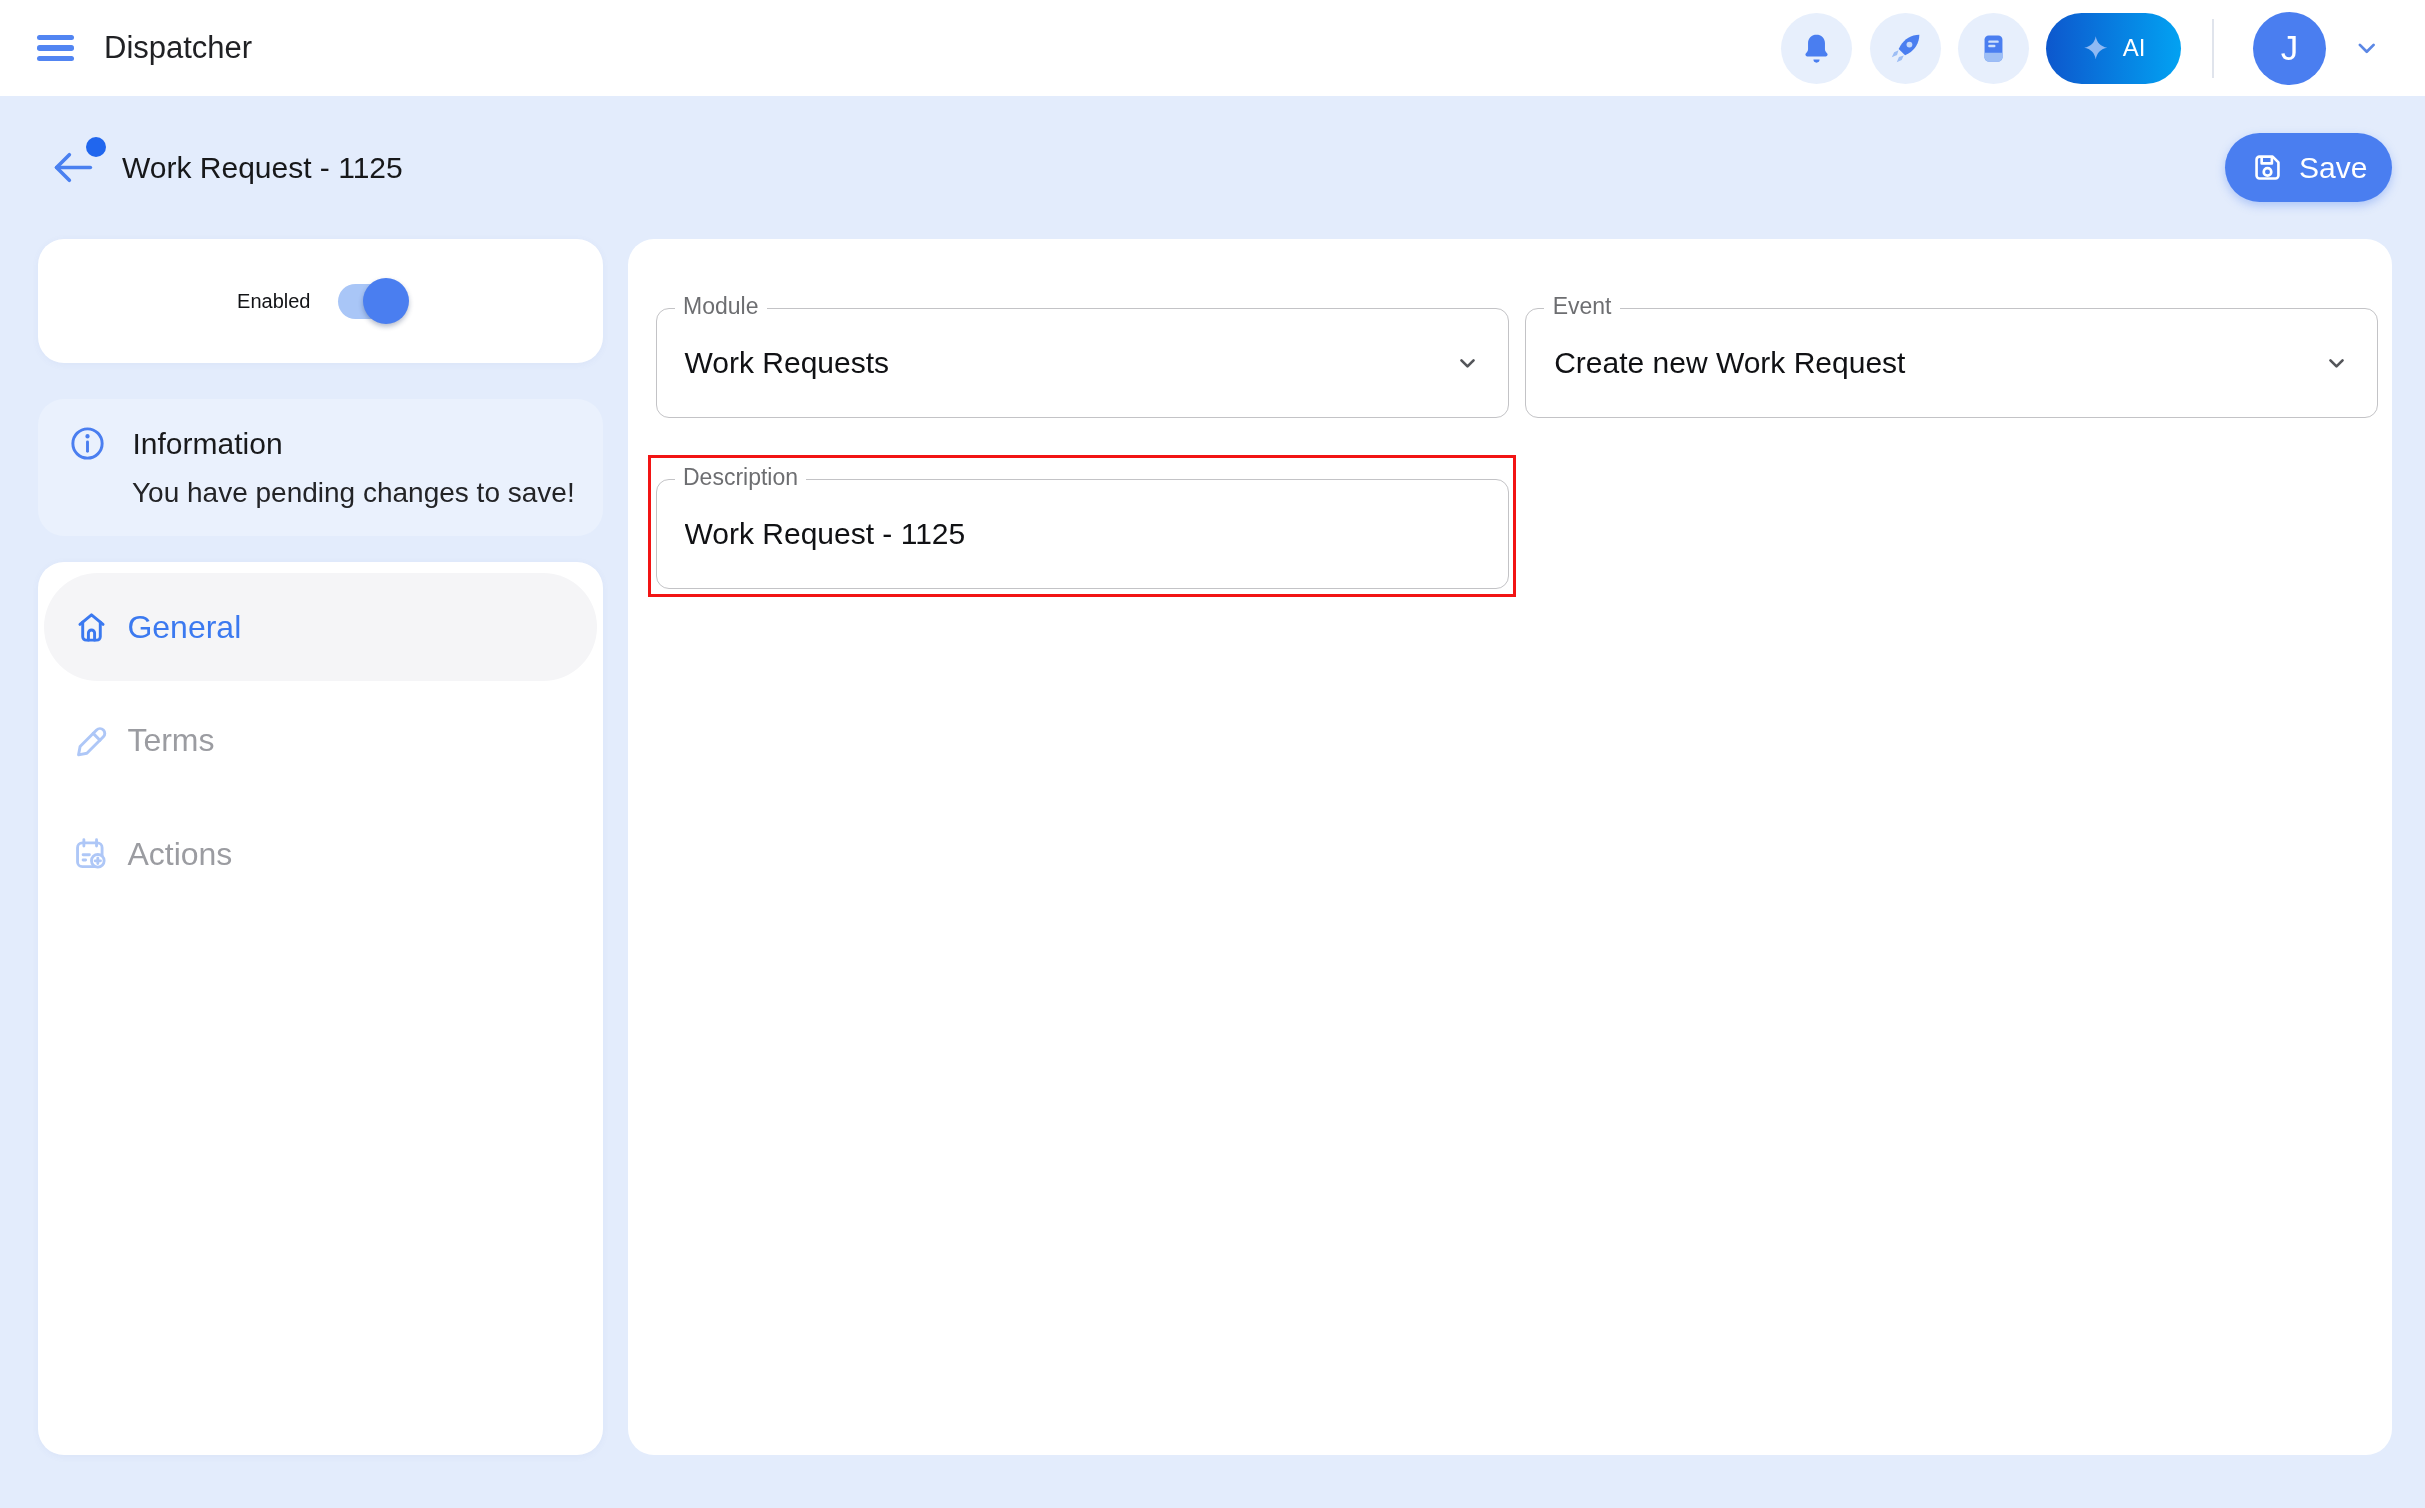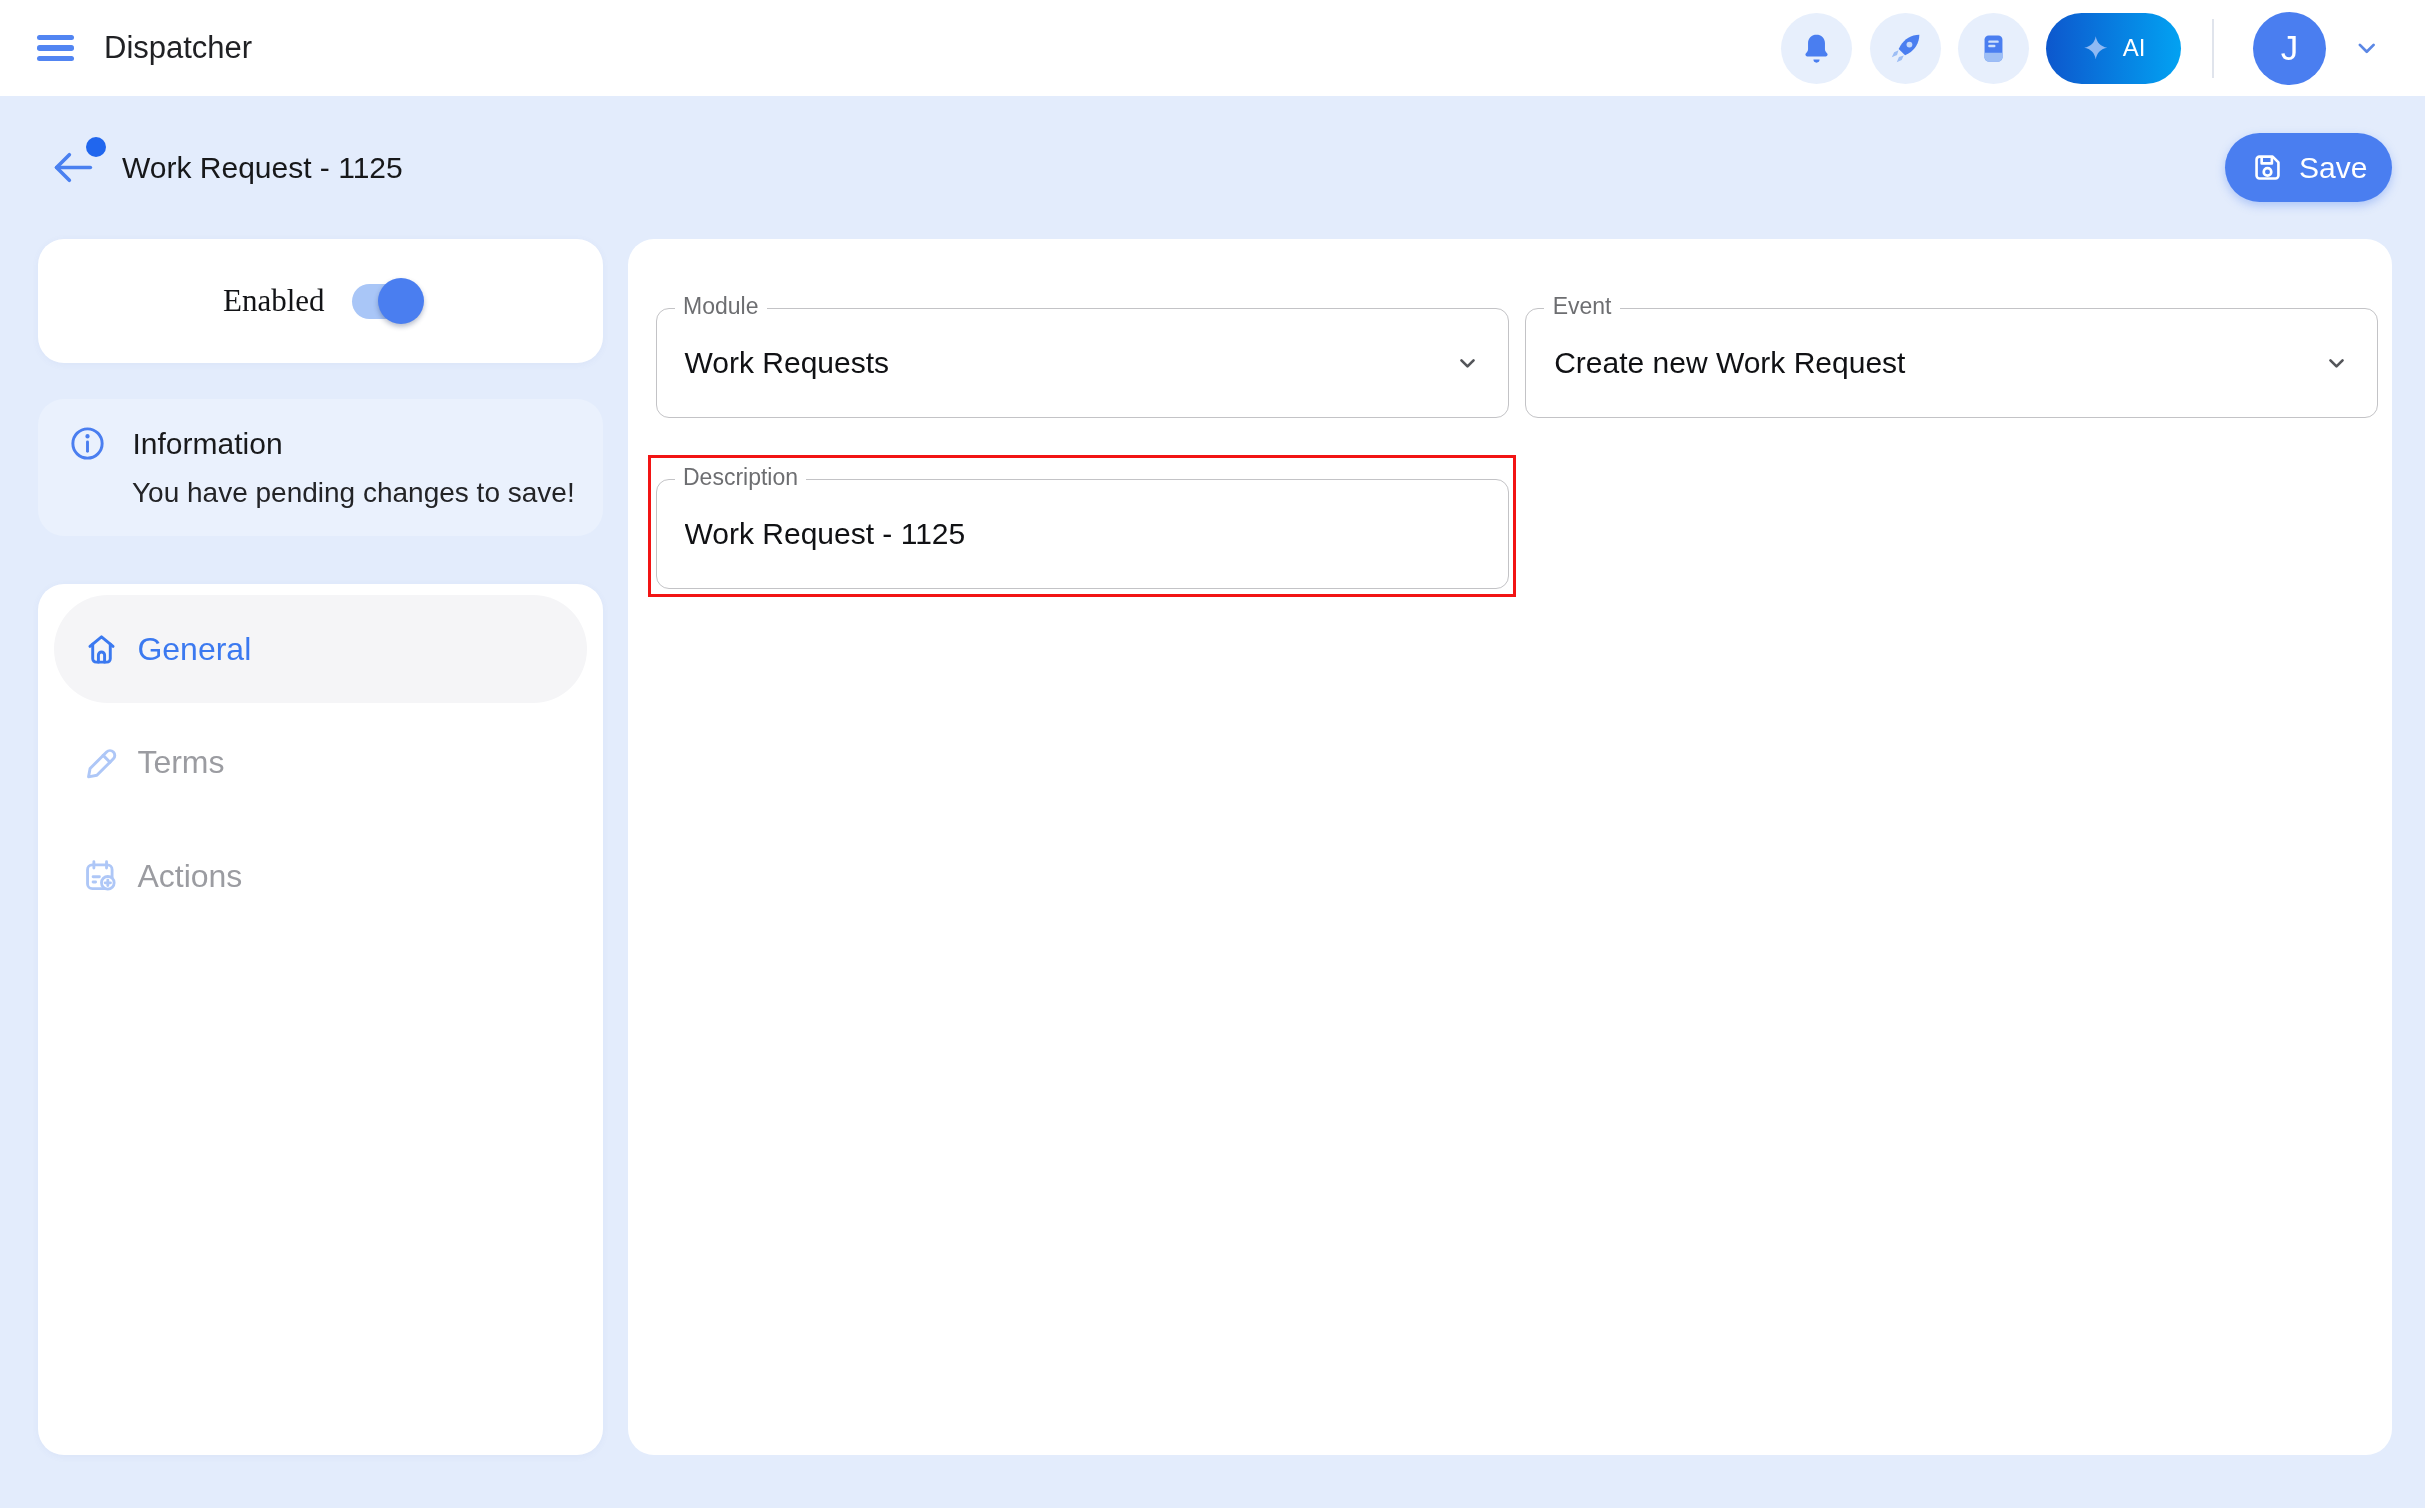--- a/index.html
+++ b/index.html
@@ -29,32 +29,32 @@
   .save-btn{margin-left:auto;width:167px;height:69px;border:0;border-radius:36px;background:#4a7ef0;color:#fff;
     display:flex;align-items:center;justify-content:center;gap:14.6px;font-size:30px;font-family:inherit;cursor:pointer;
     box-shadow:0 3.7px 9.2px rgba(74,126,240,.35);}
 
   
   .content{display:flex;align-items:stretch;height:1216px;padding:0 34px 0 38px;}
   .card{background:#fff;border-radius:26px;box-shadow:0 1.8px 7.3px rgba(70,100,170,.05);}
 
   .sidebar{width:565px;flex-shrink:0;display:flex;flex-direction:column;}
   .enabled-card{height:124px;display:flex;align-items:center;justify-content:center;gap:27.5px;}
-  .enabled-label{font-size:31px;color:#121316;font-family:Liberation Serif, serif;}
+  .enabled-label{font-size:20px;color:#121316;}
   .switch{position:relative;width:66px;height:37px;cursor:pointer;}
   .switch .track{width:66px;height:35px;margin-top:1.8px;border-radius:17.4px;background:#a9c6f7;}
   .switch .knob{position:absolute;top:-4.6px;right:-5.5px;width:46px;height:46px;border-radius:50%;background:#4a7ef0;
     box-shadow:0 2.7px 5.5px rgba(20,40,90,.3);}
 
   .info-card{margin-top:36px;background:#eaf1fd;border-radius:26px;padding:26px 31px 27.5px;}
   .info-head{display:flex;align-items:center;gap:26.5px;}
   .info-title{font-size:30px;font-weight:500;color:#191a1c;}
   .info-msg{margin:14.6px 0 0 63px;font-size:28px;color:#232427;white-space:nowrap;}
 
-  .nav-card{margin-top:48px;flex:1;padding:11px 16px;display:flex;flex-direction:column;gap:5.5px;}
+  .nav-card{margin-top:26px;flex:1;padding:11px 6px;display:flex;flex-direction:column;gap:5.5px;}
   .nav-item{height:108px;border-radius:54px;display:flex;align-items:center;padding-left:28px;gap:17.4px;
     font-size:32px;color:#9b9ca1;cursor:pointer;}
   .nav-item.active{background:#f5f5f7;color:#3b79f0;}
   .nav-icon{display:flex;width:38px;justify-content:center;}
 
   .main-card{flex:1;margin-left:25px;background:#fff;border-radius:26px;padding:69px 13.7px 0 27.5px;}
   .form-grid{display:grid;grid-template-columns:1fr 1fr;column-gap:16.5px;row-gap:61px;}
   .field-cell{position:relative;}
   .field{position:relative;height:110px;border:1.8px solid #c3c3c6;border-radius:13px;background:#fff;cursor:pointer;}
   .field-label{position:absolute;top:-15.6px;left:18.3px;background:#fff;padding:0 8.2px;font-size:23px;color:#6d6e71;line-height:1.2;}

